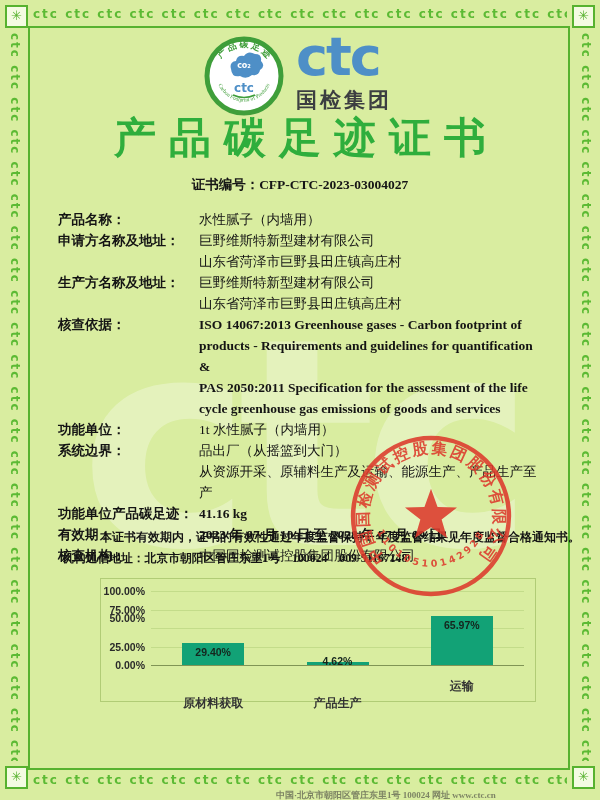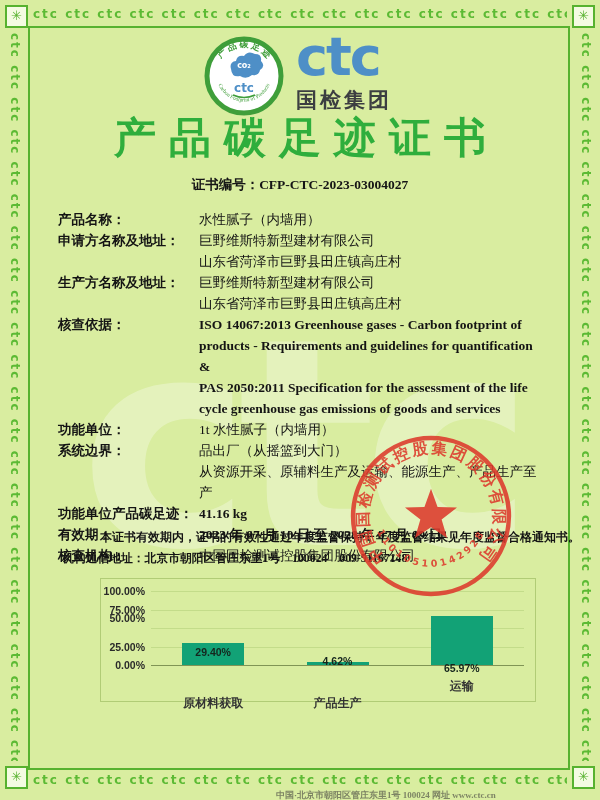--- a/index.html
+++ b/index.html
@@ -186,21 +186,21 @@
       <div class="ytick" style="top: 61.5px;">25.00%</div>
       <div class="gridline baseline" style="top: 86px; left: 50px; width: 373px;"></div>
       <div class="ytick" style="top: 80px;">0.00%</div>
       <div class="bar" style="left: 81.1667px; top: 64.244px; height: 21.756px; background: rgb(18, 162, 118);"></div>
       <div class="bar-label" style="left: 81.1667px; top: 67.244px;">29.40%</div>
       <div class="cat-label" style="left: 62.1667px; top: 97px;">原材料获取</div>
       <div class="bar" style="left: 205.5px; top: 82.5812px; height: 3.4188px; background: rgb(18, 162, 118);"></div>
       <div class="bar-label" style="left: 205.5px; top: 75.5812px;">4.62%</div>
       <div class="cat-label" style="left: 186.5px; top: 97px;">产品生产</div>
       <div class="bar" style="left: 329.833px; top: 37.1822px; height: 48.8178px; background: rgb(18, 162, 118);"></div>
-      <div class="bar-label" style="left: 329.833px; top: 40.1822px; margin-top: 43px;">65.97%</div>
+      <div class="bar-label" style="left: 329.833px; top: 40.1822px;">65.97%</div>
       <div class="cat-label" style="left: 310.833px; top: 80px;">运输</div>
     </div>
 
   <svg class="seal" width="172" height="172" viewBox="0 0 170 170">
     <circle cx="85" cy="85" r="77" fill="none" stroke="#dd3a2c" stroke-width="4.5"></circle>
     <path id="sealArc" d="M 37.5 124.9 A 62 62 0 1 1 132.5 124.9" fill="none"></path>
     <path id="sealNumArc" d="M 33 103 A 58 58 0 0 0 137 103" fill="none"></path>
     <text font-size="15.5" font-weight="bold" fill="#dd3a2c" letter-spacing="2.5" font-family="Liberation Serif,serif">
       <textPath href="#sealArc" startOffset="50%" text-anchor="middle">中国国检测试控股集团股份有限公司</textPath>
     </text>

